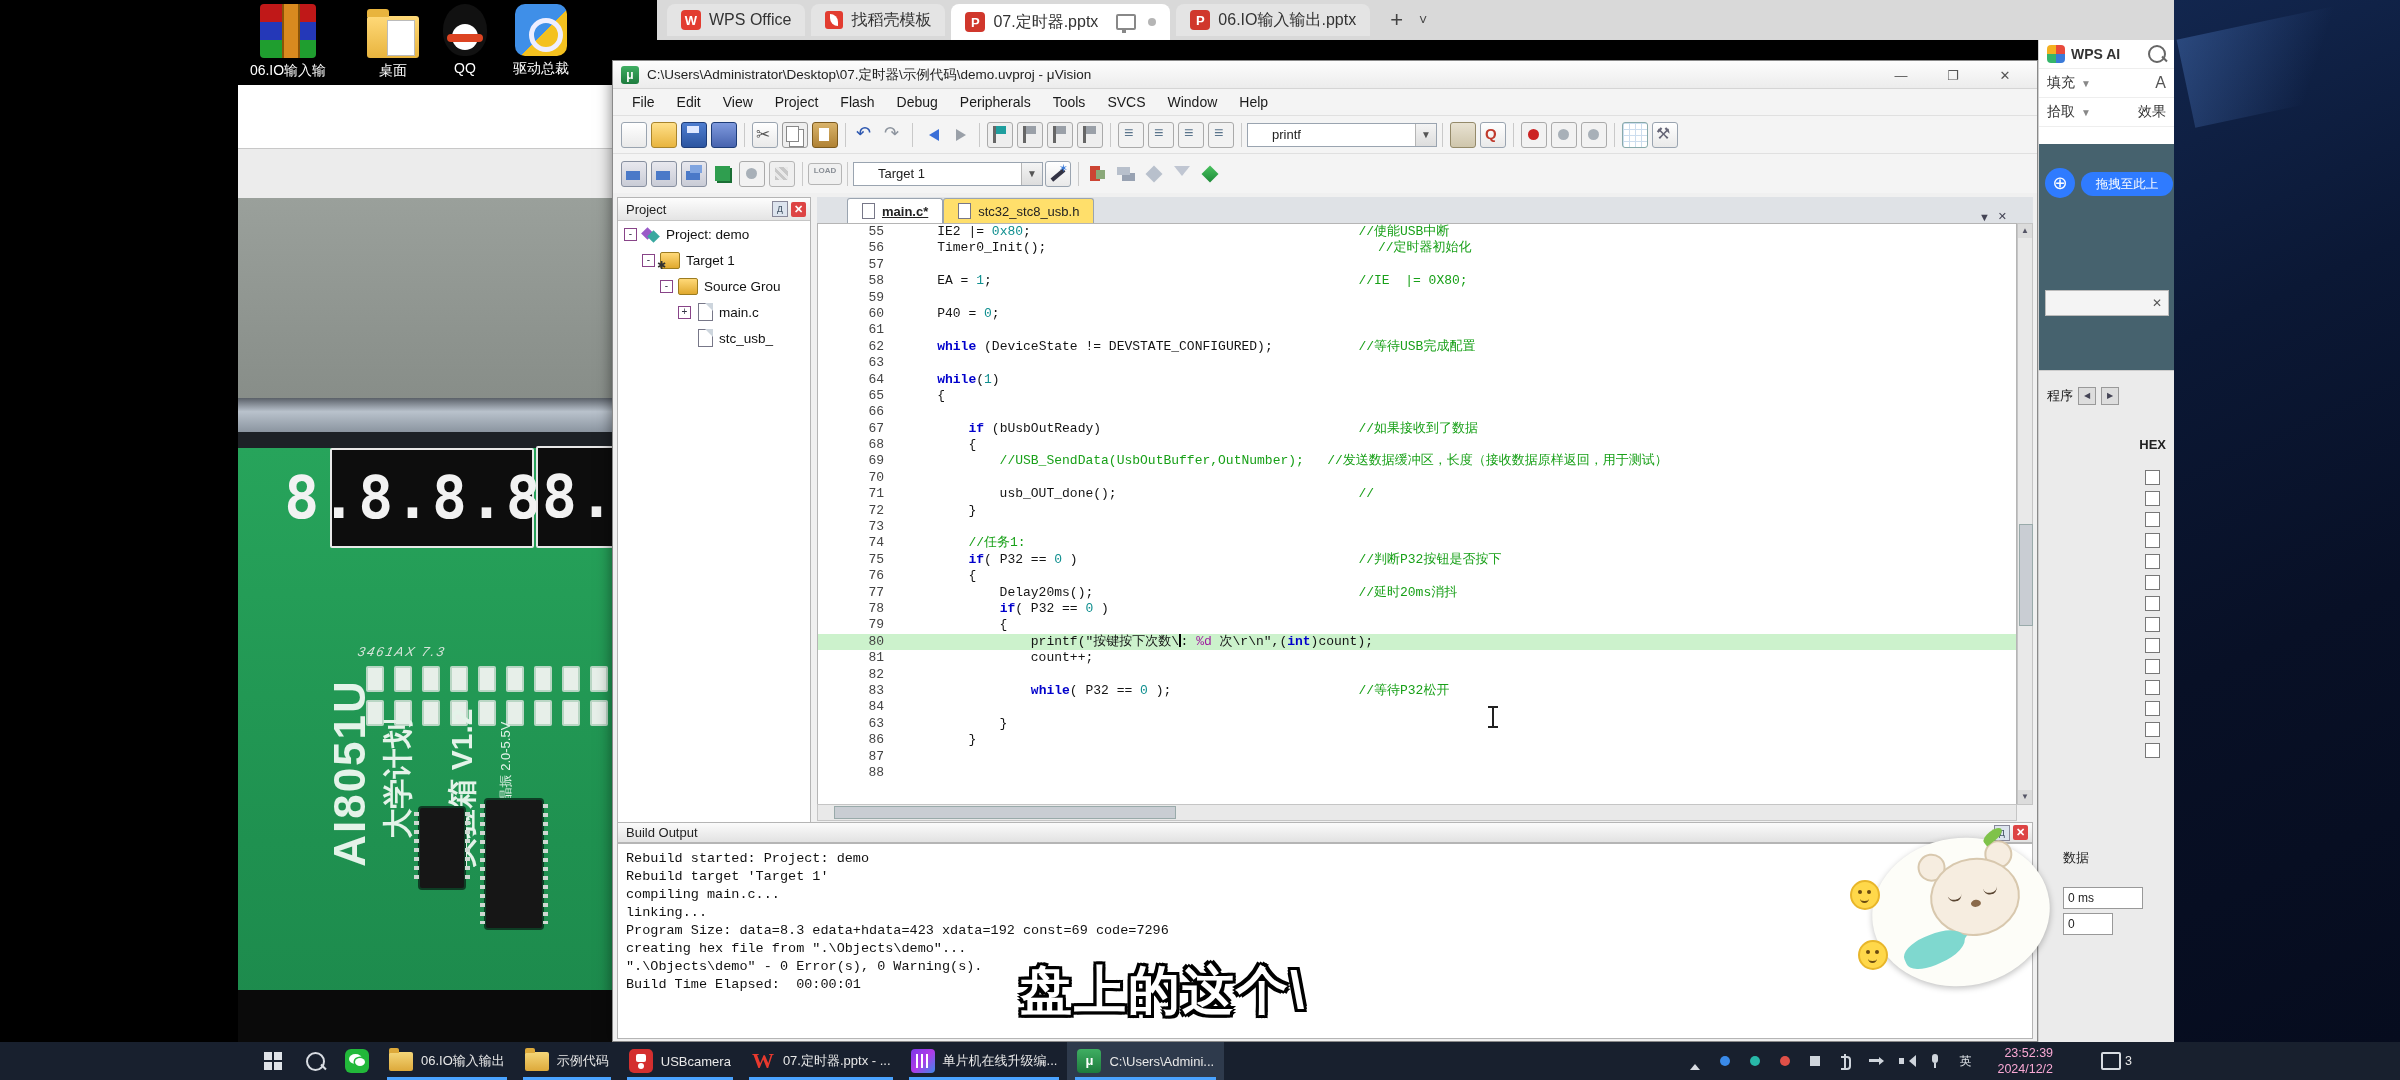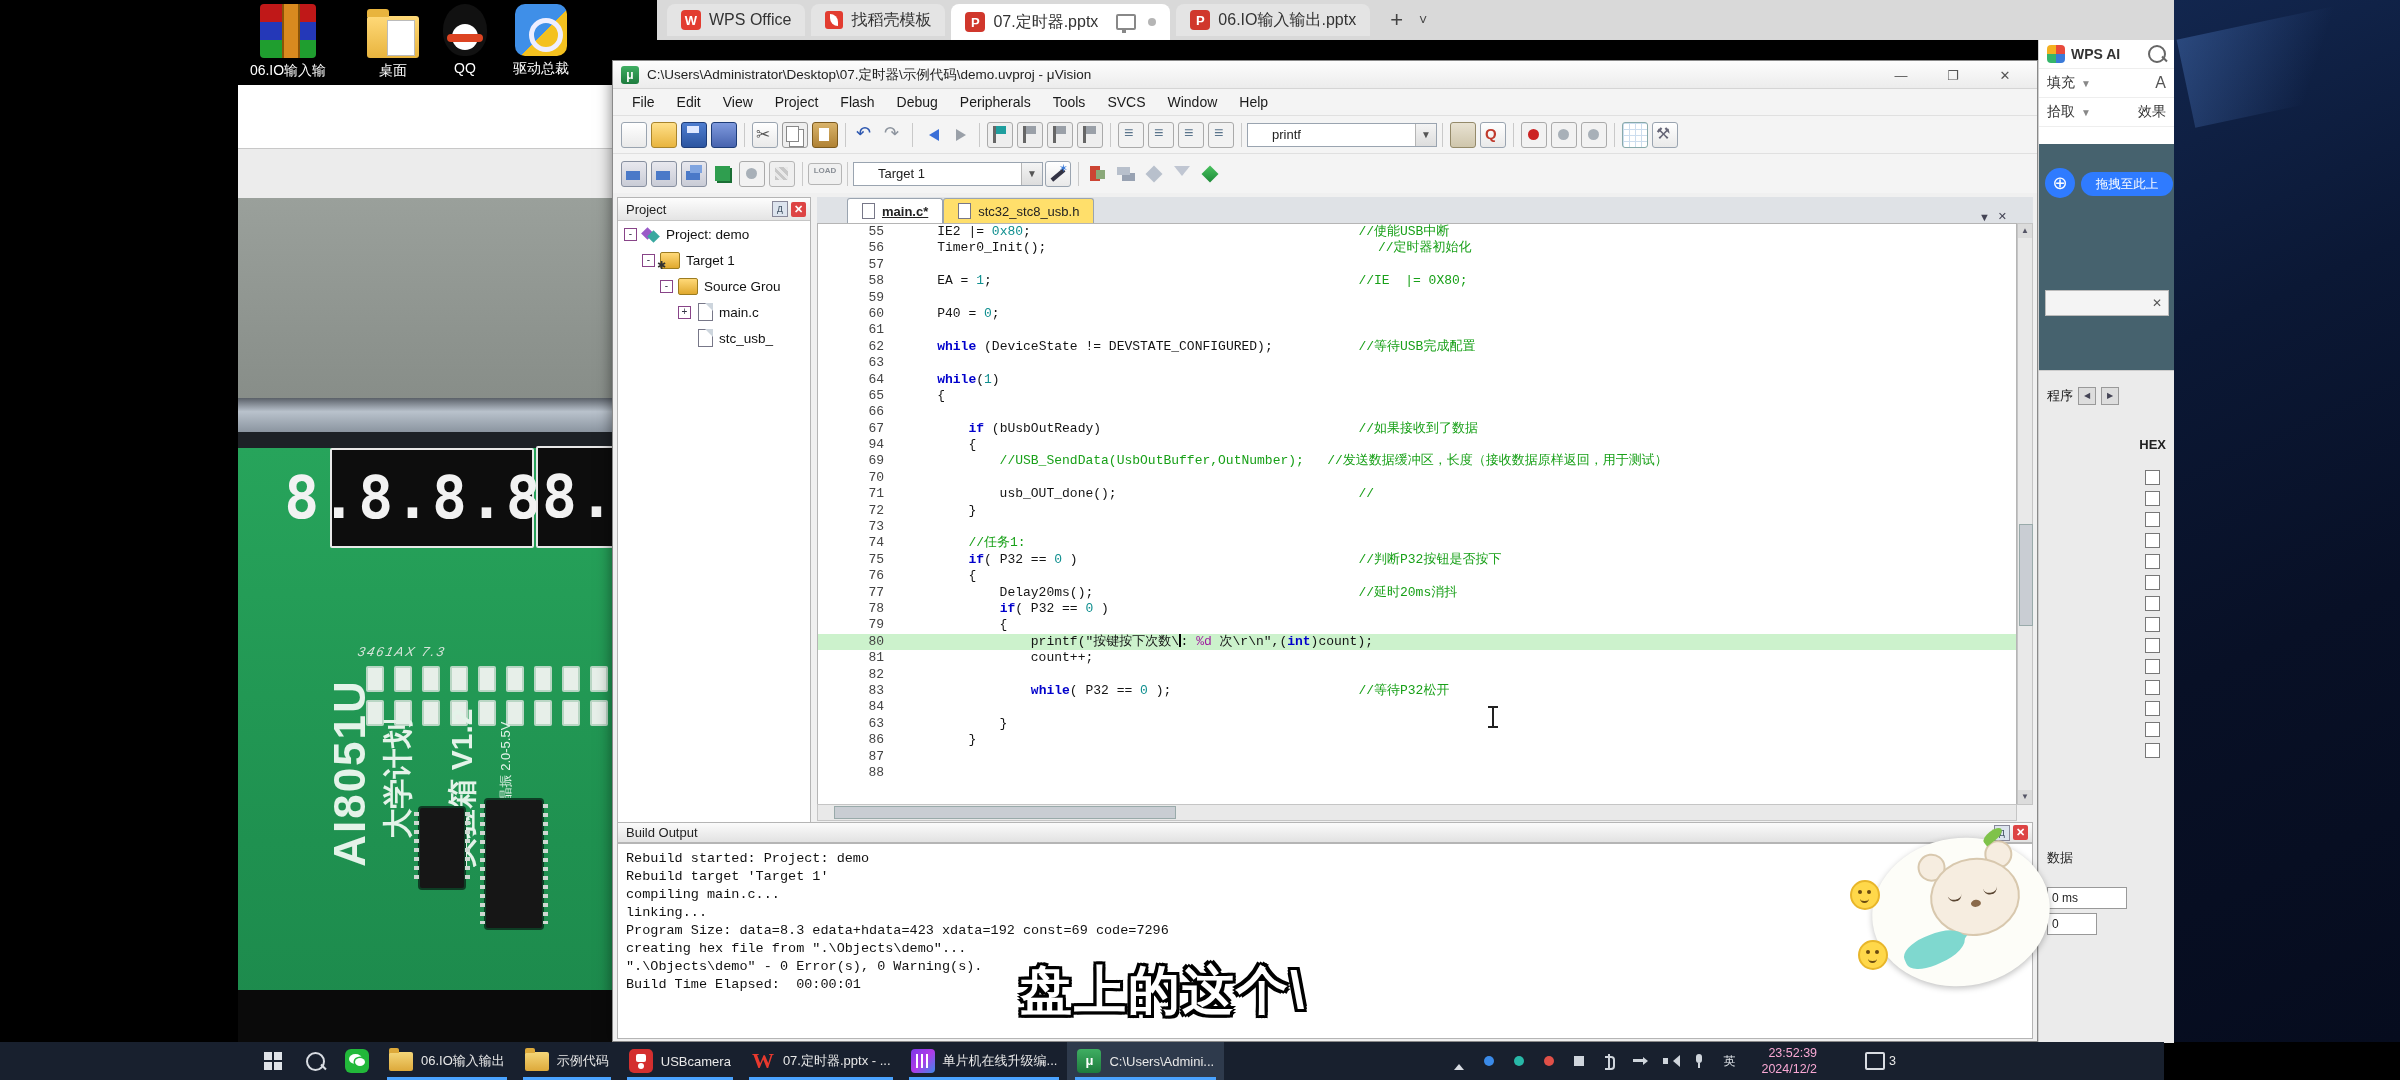--- a/index.html
+++ b/index.html
@@ -204,25 +204,25 @@
   .slate{position:absolute;left:0;top:104px;width:100%;height:226px;background:#46626e}
   .drag-ico{position:absolute;left:6px;top:24px;width:30px;height:30px;border-radius:50%;background:#2f7bff;color:#fff;font-size:18px;text-align:center;line-height:30px}
   .drag-btn{position:absolute;left:42px;top:28px;width:92px;height:24px;background:#2f7bff;border-radius:12px;color:#fff;font-size:12.5px;text-align:center;line-height:24px;white-space:nowrap;overflow:hidden}
   .mini-close{position:absolute;left:6px;top:146px;width:124px;height:26px;background:#f4f4f4;border:1px solid #bbb;display:flex;align-items:center;justify-content:flex-end;padding-right:6px;box-sizing:border-box;color:#555;font-size:12px}
   #stc{position:absolute;left:0;top:330px;width:100%;height:672px;background:#ebebeb;border-top:1px solid #ccc}
   .stc-row{display:flex;align-items:center;gap:5px;padding:16px 8px;font-size:13px;color:#222}
   .mini-btn{width:16px;height:16px;background:#ddd;border:1px solid #999;font-size:8px;text-align:center;line-height:15px;color:#445}
   #checks{position:absolute;left:0;top:96px;width:100%}
   .chk{display:flex;justify-content:flex-end;padding:3px 14px}
   .chk span{width:13px;height:13px;background:#fff;border:1px solid #777}
-  #stc-bottom{position:absolute;left:0;top:462px;width:100%}
+  #stc-bottom{position:absolute;left:16px;top:462px;width:100%}
   .msbox{margin:4px 8px;width:70px;height:20px;background:#fff;border:1px solid #999;font-size:12px;color:#222;padding:0 4px;line-height:20px}
 
   
-  #taskbar{left:0;top:1042px;width:2164px;height:38px;background:#18202e;display:flex;align-items:center;z-index:50}
+  #taskbar{left:0;top:1042px;width:2400px;height:38px;background:#18202e;display:flex;align-items:center;z-index:50}
   .tb-item{height:38px;display:flex;align-items:center;gap:8px;padding:0 10px;position:relative;color:#e8e8e8;font-size:13px;white-space:nowrap}
   .tb-item.open:after{content:"";position:absolute;left:8px;right:8px;bottom:0;height:3px;background:#4aa3ff}
   .tb-item.active{background:#2e3càc}
   .tb-item.active{background:#2e3a4c}
   .winlogo{width:18px;height:18px;background:
      linear-gradient(#dfe3e8,#dfe3e8) 0 0/8px 8px no-repeat,
      linear-gradient(#dfe3e8,#dfe3e8) 10px 0/8px 8px no-repeat,
      linear-gradient(#dfe3e8,#dfe3e8) 0 10px/8px 8px no-repeat,
      linear-gradient(#dfe3e8,#dfe3e8) 10px 10px/8px 8px no-repeat}
   .search-g{width:15px;height:15px;border:2px solid #d8dce2;border-radius:50%;position:relative}
@@ -527,21 +527,21 @@
       <div class="cl"><span class="ln">58</span><span class="ct"><span class="tk-t">    EA = </span><span class="tk-n">1</span><span class="tk-t">;</span></span><span class="cmt" style="left: 540.4px;">//IE  |= 0X80;</span></div>
       <div class="cl"><span class="ln">59</span><span class="ct"></span></div>
       <div class="cl"><span class="ln">60</span><span class="ct"><span class="tk-t">    P40 = </span><span class="tk-n">0</span><span class="tk-t">;</span></span></div>
       <div class="cl"><span class="ln">61</span><span class="ct"></span></div>
       <div class="cl"><span class="ln">62</span><span class="ct"><span class="tk-t">    </span><span class="tk-k">while</span><span class="tk-t"> (DeviceState != DEVSTATE_CONFIGURED);</span></span><span class="cmt" style="left: 540.4px;">//等待USB完成配置</span></div>
       <div class="cl"><span class="ln">63</span><span class="ct"></span></div>
       <div class="cl"><span class="ln">64</span><span class="ct"><span class="tk-t">    </span><span class="tk-k">while</span><span class="tk-t">(</span><span class="tk-n">1</span><span class="tk-t">)</span></span></div>
       <div class="cl"><span class="ln">65</span><span class="ct"><span class="tk-t">    {</span></span></div>
       <div class="cl"><span class="ln">66</span><span class="ct"></span></div>
       <div class="cl"><span class="ln">67</span><span class="ct"><span class="tk-t">        </span><span class="tk-k">if</span><span class="tk-t"> (bUsbOutReady)</span></span><span class="cmt" style="left: 540.4px;">//如果接收到了数据</span></div>
-      <div class="cl"><span class="ln">94</span><span class="ct"><span class="tk-t">        {</span></span></div>
+      <div class="cl"><span class="ln">68</span><span class="ct"><span class="tk-t">        {</span></span></div>
       <div class="cl"><span class="ln">69</span><span class="ct"><span class="tk-c">            //USB_SendData(UsbOutBuffer,OutNumber);   //发送数据缓冲区，长度（接收数据原样返回，用于测试）</span></span></div>
       <div class="cl"><span class="ln">70</span><span class="ct"></span></div>
       <div class="cl"><span class="ln">71</span><span class="ct"><span class="tk-t">            usb_OUT_done();</span></span><span class="cmt" style="left: 540.4px;">//</span></div>
       <div class="cl"><span class="ln">72</span><span class="ct"><span class="tk-t">        }</span></span></div>
       <div class="cl"><span class="ln">73</span><span class="ct"></span></div>
       <div class="cl"><span class="ln">74</span><span class="ct"><span class="tk-c">        //任务1:</span></span></div>
       <div class="cl"><span class="ln">75</span><span class="ct"><span class="tk-t">        </span><span class="tk-k">if</span><span class="tk-t">( P32 == </span><span class="tk-n">0</span><span class="tk-t"> )</span></span><span class="cmt" style="left: 540.4px;">//判断P32按钮是否按下</span></div>
       <div class="cl"><span class="ln">76</span><span class="ct"><span class="tk-t">        {</span></span></div>
       <div class="cl"><span class="ln">77</span><span class="ct"><span class="tk-t">            Delay20ms();</span></span><span class="cmt" style="left: 540.4px;">//延时20ms消抖</span></div>
       <div class="cl"><span class="ln">78</span><span class="ct"><span class="tk-t">            </span><span class="tk-k">if</span><span class="tk-t">( P32 == </span><span class="tk-n">0</span><span class="tk-t"> )</span></span></div>

